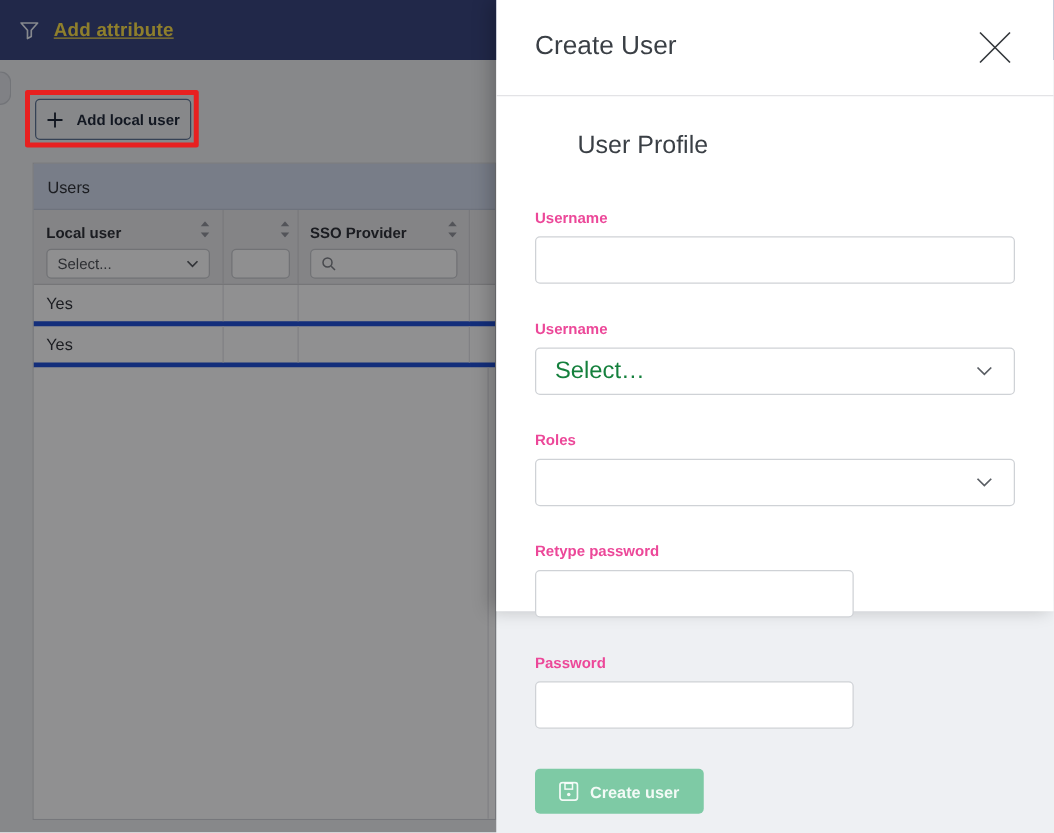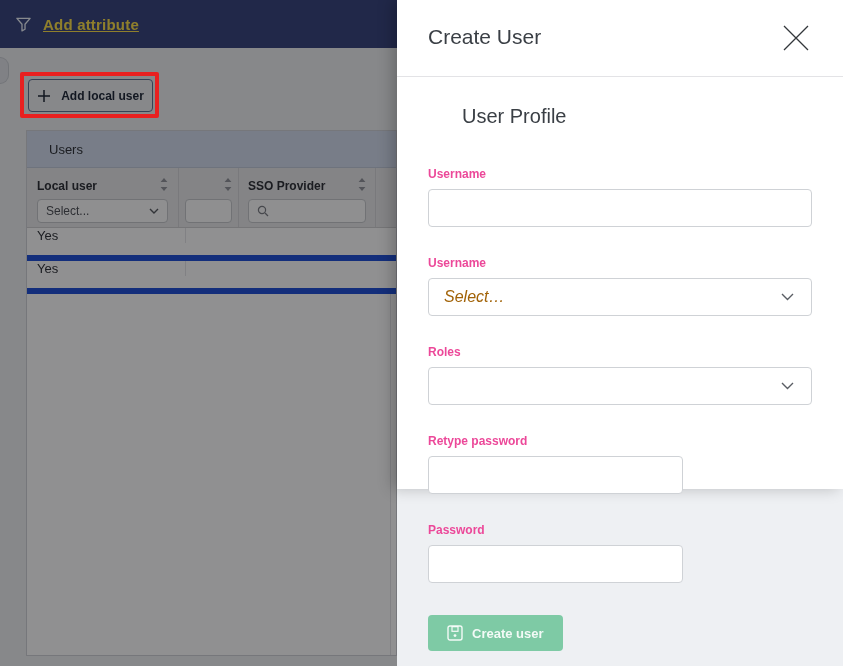--- a/index.html
+++ b/index.html
@@ -41,39 +41,39 @@
     border: 4px solid #e82020; border-radius: 2px; z-index: 30;
   }
 
   .users-table {
     position: absolute; left: 26px; top: 130px; width: 371px; height: 526px;
     background: #fff; border: 1px solid #cfd2d7;
     display: flex; flex-direction: column;
   }
   .table-title-band {
     height: 37px; background: #d3ddee; border-bottom: 1px solid #c2cbdb;
-    display: flex; align-items: center; padding-left: 22px;
+    display: flex; align-items: center; padding-left: 11px;
     font-size: 13px; color: #2c2f35;
   }
   .table-header { display: flex; height: 60px; background: #e9e9eb; border-bottom: 1px solid #cfcfd2; }
   .th { border-right: 1px solid #d6d6d9; padding: 8px 10px 0; display: flex; flex-direction: column; }
   .th.c1 { width: 159px; }
   .th.c2 { width: 62px; padding: 8px 6px 0; }
   .th.c3 { width: 143px; padding: 8px 9px 0 9px; }
   .th.c4 { flex: 1; border-right: none; }
   .th-head { display: flex; align-items: center; justify-content: space-between; height: 20px; gap: 27px; }
   .th-label { font-size: 12px; font-weight: bold; color: #2a2d33; white-space: nowrap; }
   .filter-box {
     margin-top: 3px; height: 24px; background: #fdfdfd;
     border: 1px solid #c6c8cc; border-radius: 4px;
     display: flex; align-items: center; padding: 0 8px;
     font-size: 12px; color: #4c4f55;
   }
   .filter-select { justify-content: space-between; }
-  .tr { display: flex; height: 33px; border-bottom: 6px solid #1d4ed8; flex-direction: column; }
+  .tr { display: flex; height: 33px; border-bottom: 4px solid #1d4ed8; }
   .td { border-right: 1px solid #e4e4e7; padding: 0 10px; display: flex; align-items: center;
         font-size: 13px; color: #2e3137; }
   .td.c1 { width: 159px; }
   .td.c2 { width: 62px; }
   .td.c3 { width: 143px; }
   .td.c4 { flex: 1; border-right: none; }
   .table-body-rest { flex: 1; position: relative; background: #fff; }
   .table-body-rest::after {
     content: ""; position: absolute; left: 363px; top: 0; bottom: 0;
     border-left: 1px solid #e4e4e7;
@@ -110,21 +110,21 @@
     width: 100%; height: 38px; border: 1px solid #cfd2d6; border-radius: 4px;
     background: #fff; padding: 0 14px; font-family: "Liberation Sans", sans-serif;
     font-size: 14px; color: #3d4147; outline: none;
   }
   .text-input.narrow { width: 255px; }
   .select-box {
     width: 100%; height: 38px; border: 1px solid #cfd2d6; border-radius: 4px;
     background: #fff; display: flex; align-items: center; justify-content: space-between;
     padding: 0 17px 0 15px; cursor: pointer;
   }
-  .select-text { font-size: 16px; color: #a16207; font-style: italic; }
+  .select-text { font-size: 19px; color: #15803d; }
 
   .submit-btn {
     margin-top: 32px; height: 36px; padding: 0 19px;
     background: #7ecaa5; border: none; border-radius: 4px; cursor: pointer;
     display: inline-flex; align-items: center; gap: 9px;
     font-family: "Liberation Sans", sans-serif;
     font-size: 13px; font-weight: bold; color: rgba(255,255,255,0.9);
   }
 
   .sort-icon { flex: 0 0 auto; }

